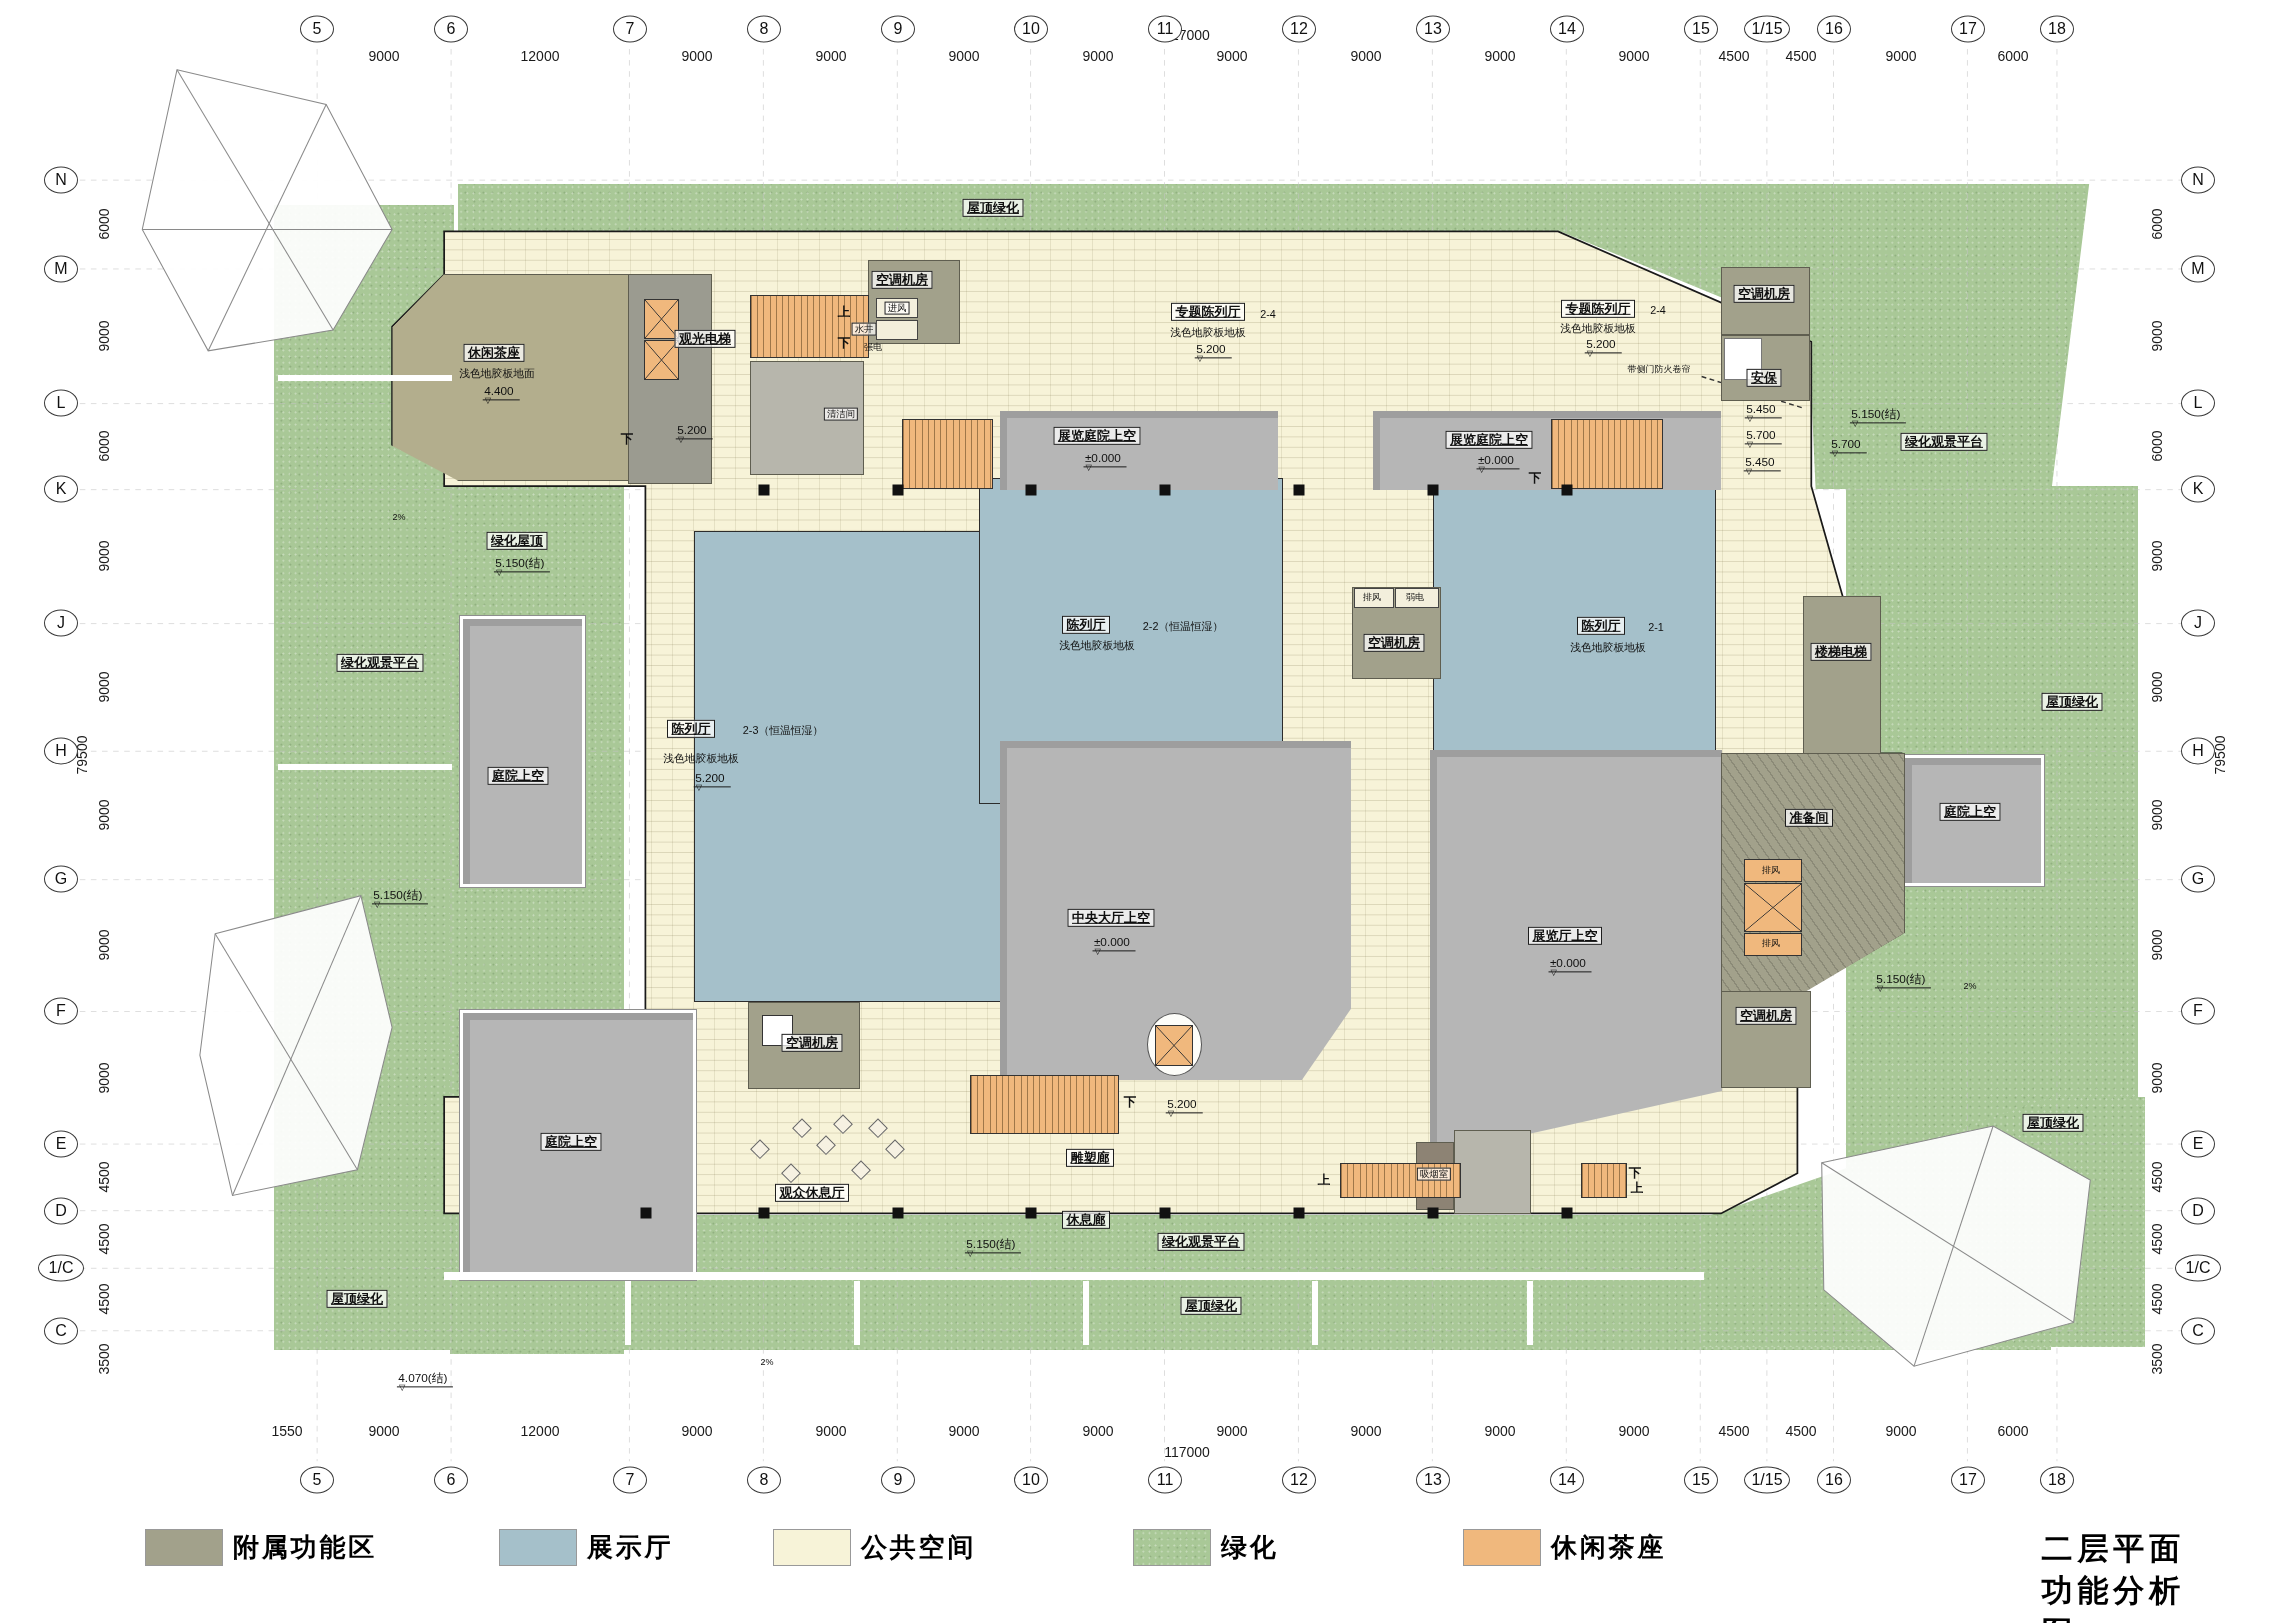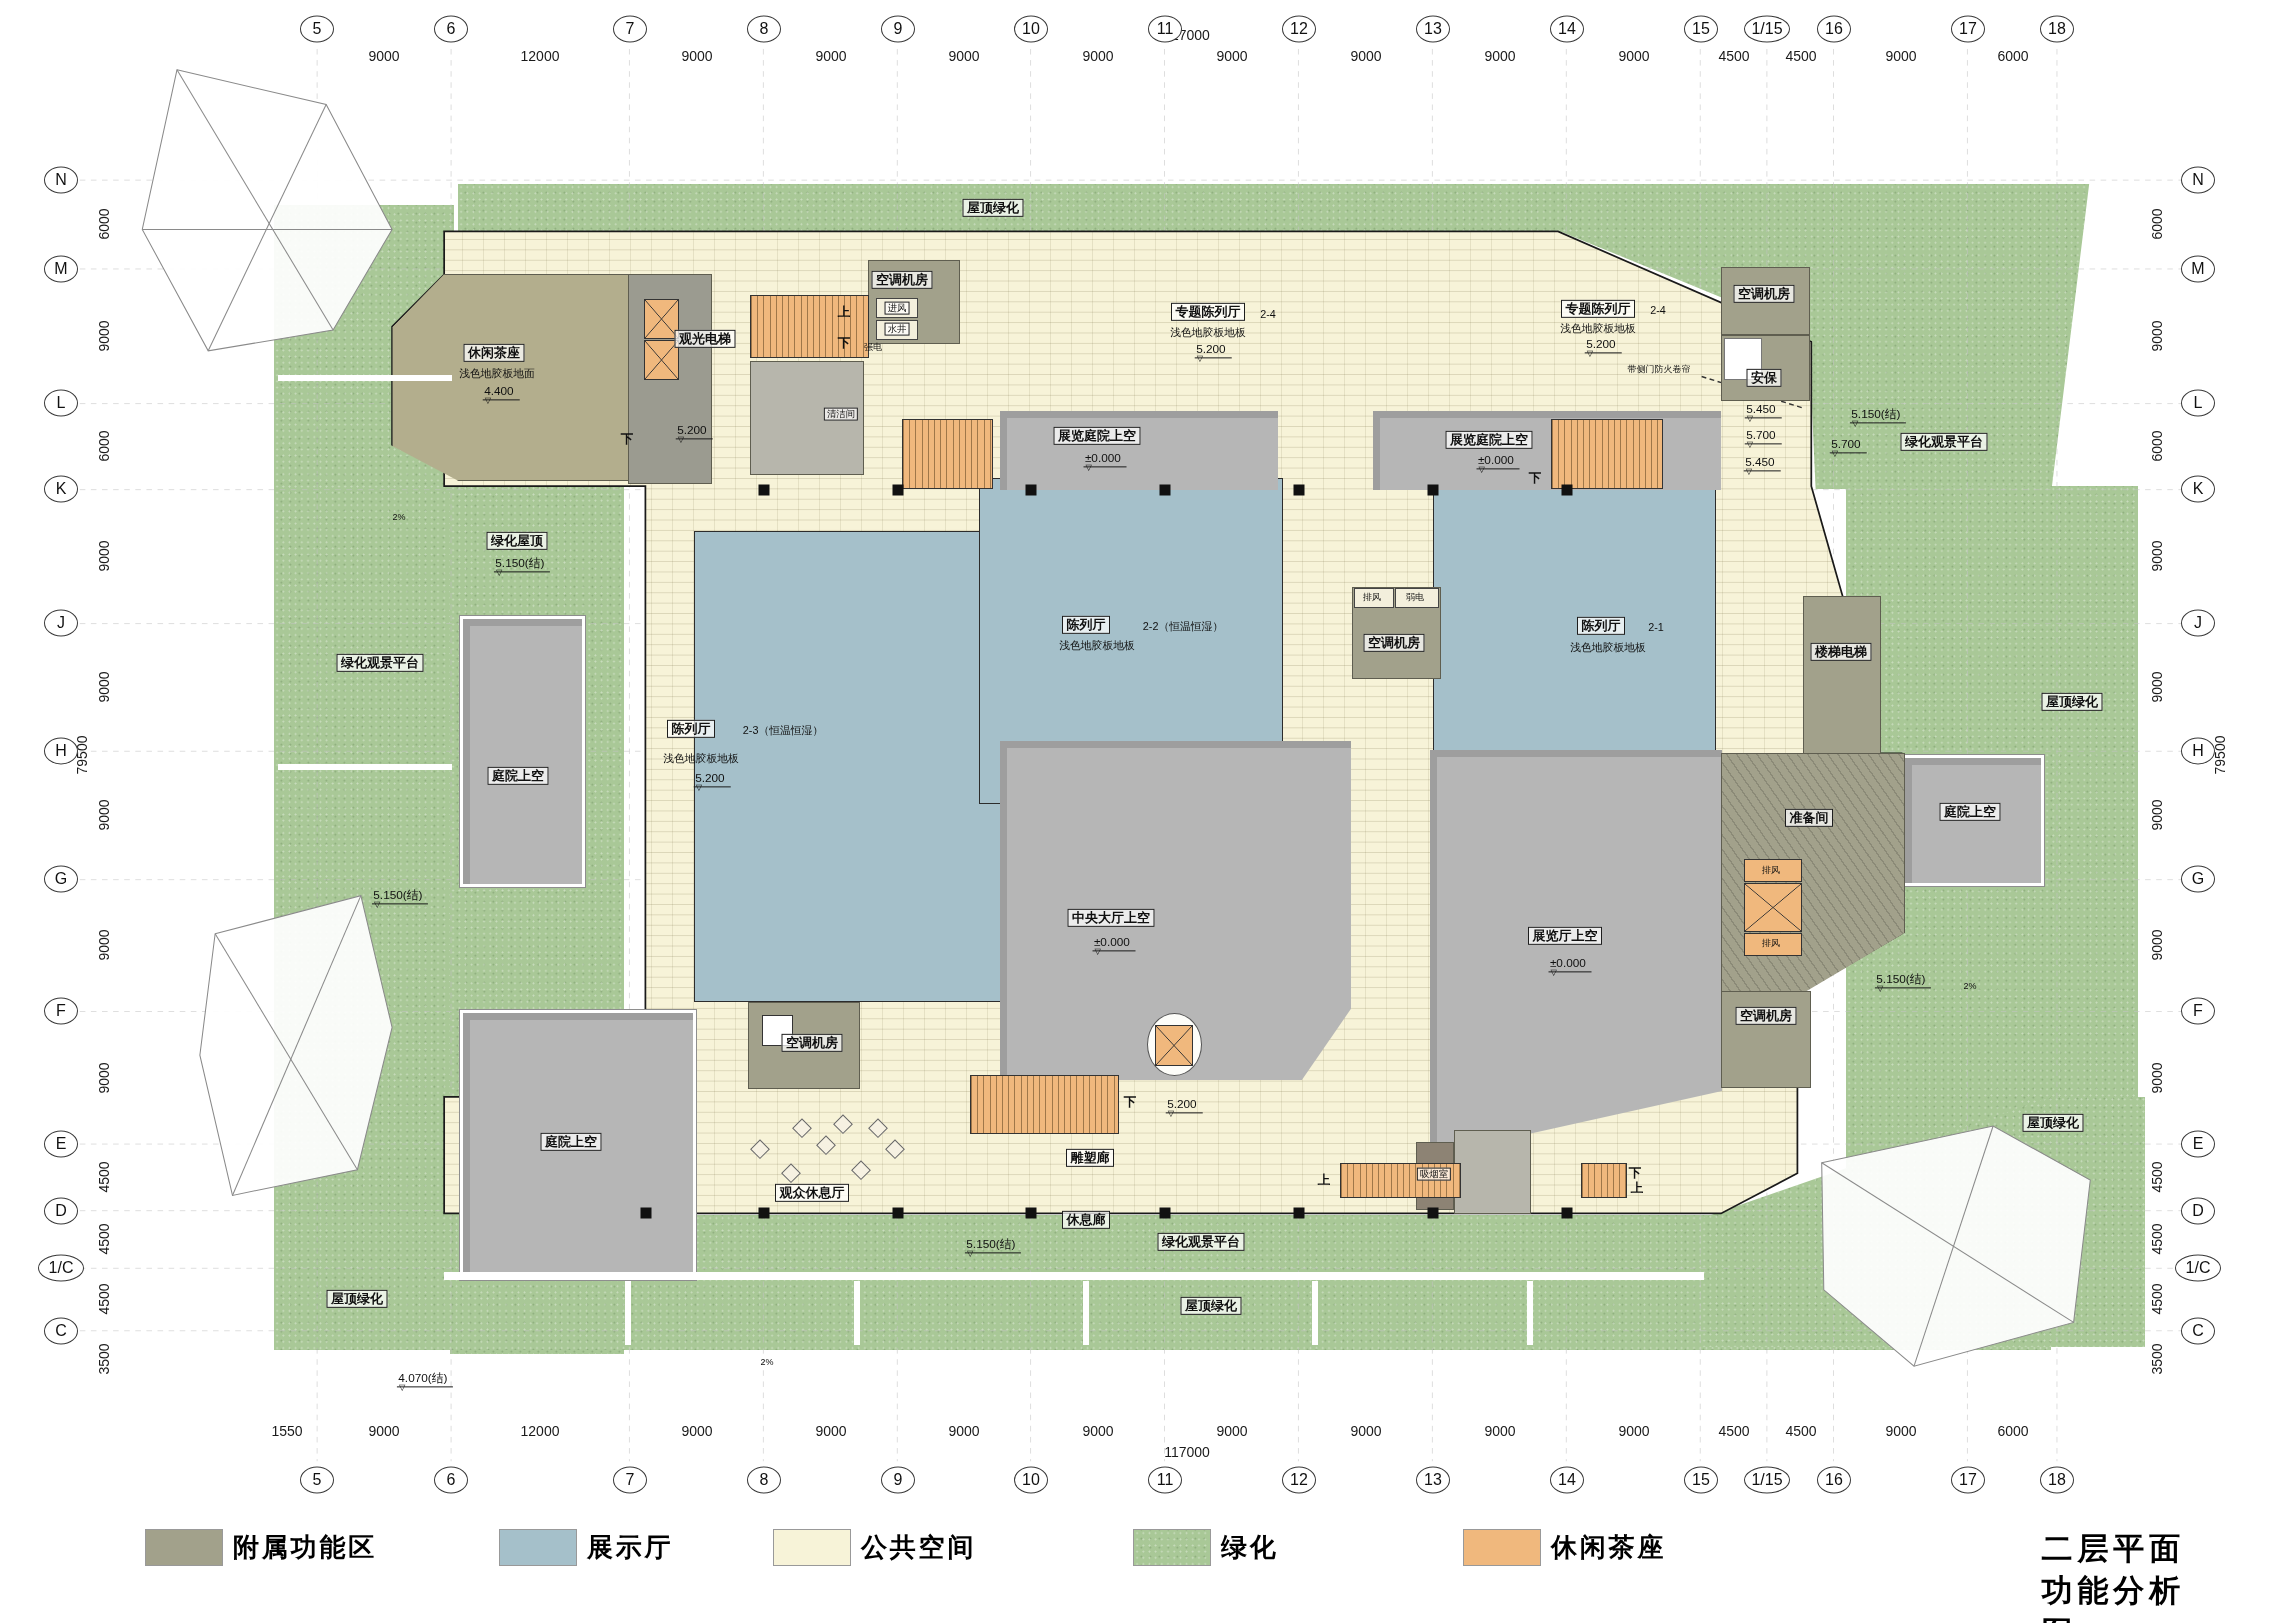--- a/index.html
+++ b/index.html
@@ -26,21 +26,21 @@
   .stair{position:absolute;background:#f0b87d;border:1px solid #333;z-index:25;
     background-image:repeating-linear-gradient(90deg, rgba(60,40,10,.45) 0 1px, transparent 1px 6.2px);}
   .lift{position:absolute;background:#f0b87d;border:1px solid #333;z-index:26;}
   .lift i{position:absolute;inset:0;display:block;
     background:linear-gradient(to top right, transparent calc(50% - 0.7px), #333 50%, transparent calc(50% + 0.7px)),
                linear-gradient(to bottom right, transparent calc(50% - 0.7px), #333 50%, transparent calc(50% + 0.7px));}
   .oval{position:absolute;border-radius:50%;border:1.7px solid #555;background:#fdfdf9;z-index:25;}
   .cell{position:absolute;background:#f3efdc;border:1px solid #444;z-index:24;}
   .wht{position:absolute;background:#fff;z-index:22;}
   .lb{position:absolute;transform:translate(-50%,-50%);white-space:nowrap;color:#101010;z-index:50;line-height:1.15;}
-  .bx{border:1px solid #1e1e1e;background:rgba(255,255,255,.74);padding:0.7px 3.5px;font-size:13px;font-weight:bold;}
+  .bx{border:1px solid #1e1e1e;background:rgba(255,255,255,.74);padding:0.7px 3.5px;font-size:13px;font-weight:bold;text-decoration:underline;}
   .sm{border:0.8px solid #1e1e1e;background:rgba(255,255,255,.7);padding:0 2.1px;font-size:9.4px;}
   .pl{font-size:10.8px;}
   .ud{font-size:12.5px;font-weight:bold;}
   .mk{font-size:9px;}
   .lvl{font-size:11.8px;border-bottom:1.2px solid #1b1b1b;padding:0 5.6px 0.7px 1.4px;}
   .lvl::after{content:"▽";position:absolute;top:100%;left:2.1px;margin-top:-2.1px;font-size:8.3px;line-height:7px;}
   .dim{position:absolute;transform:translate(-50%,-50%);font-size:14px;color:#1a1a1a;z-index:60;white-space:nowrap;}
   .dimv{transform:translate(-50%,-50%) rotate(-90deg);}
   .bub{position:absolute;transform:translate(-50%,-50%);border:1.4px solid #3a3a3a;border-radius:50%;
     background:#fff;text-align:center;font-size:16px;color:#111;z-index:60;
@@ -176,21 +176,21 @@
       <polygon points="2625,1675 2872,1622 3012,1700 2988,1905 2758,1968 2628,1858"></polygon>
       <line x1="2625" y1="1675" x2="2988" y2="1905"></line>
         <line x1="2872" y1="1622" x2="2758" y2="1968"></line>
     </g>
     <line x1="2452" y1="542" x2="2600" y2="588" stroke="#333" stroke-width="2" stroke-dasharray="7 5"></line>
   </svg>
 
   <div class="lb bx" style="left:993px;top:208px;">屋顶绿化</div>
   <div class="lb bx" style="left:902px;top:280px;">空调机房</div>
   <div class="lb sm" style="left:897px;top:308px;">进风</div>
-  <div class="lb sm" style="left:897px;top:329px;">水井</div>
+  <div class="lb sm" style="left:864px;top:329px;">水井</div>
   <div class="lb mk" style="left:873px;top:347px;">强电</div>
   <div class="lb sm" style="left:841px;top:414px;">清洁间</div>
   <div class="lb bx" style="left:705px;top:339px;">观光电梯</div>
   <div class="lb ud" style="left:844px;top:312px;">上</div>
   <div class="lb ud" style="left:844px;top:343px;">下</div>
   <div class="lb bx" style="left:494px;top:353px;">休闲茶座</div>
   <div class="lb pl" style="left:497px;top:373px;">浅色地胶板地面</div>
   <div class="lb lvl" style="left:501px;top:393px;">4.400</div>
   <div class="lb ud" style="left:627px;top:439px;">下</div>
   <div class="lb lvl" style="left:694px;top:432px;">5.200</div>

